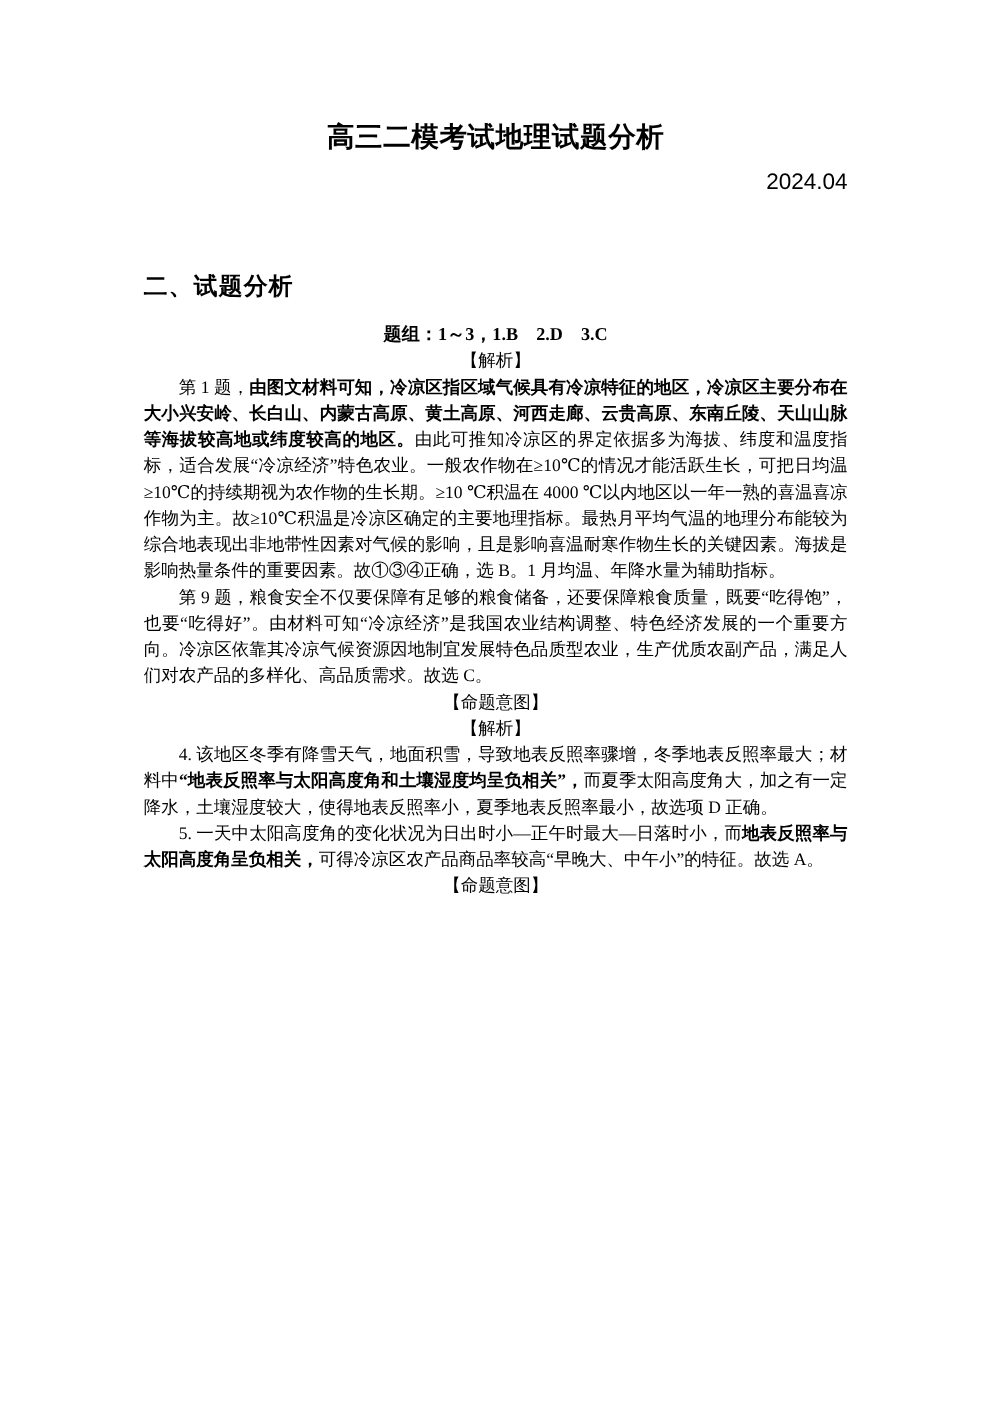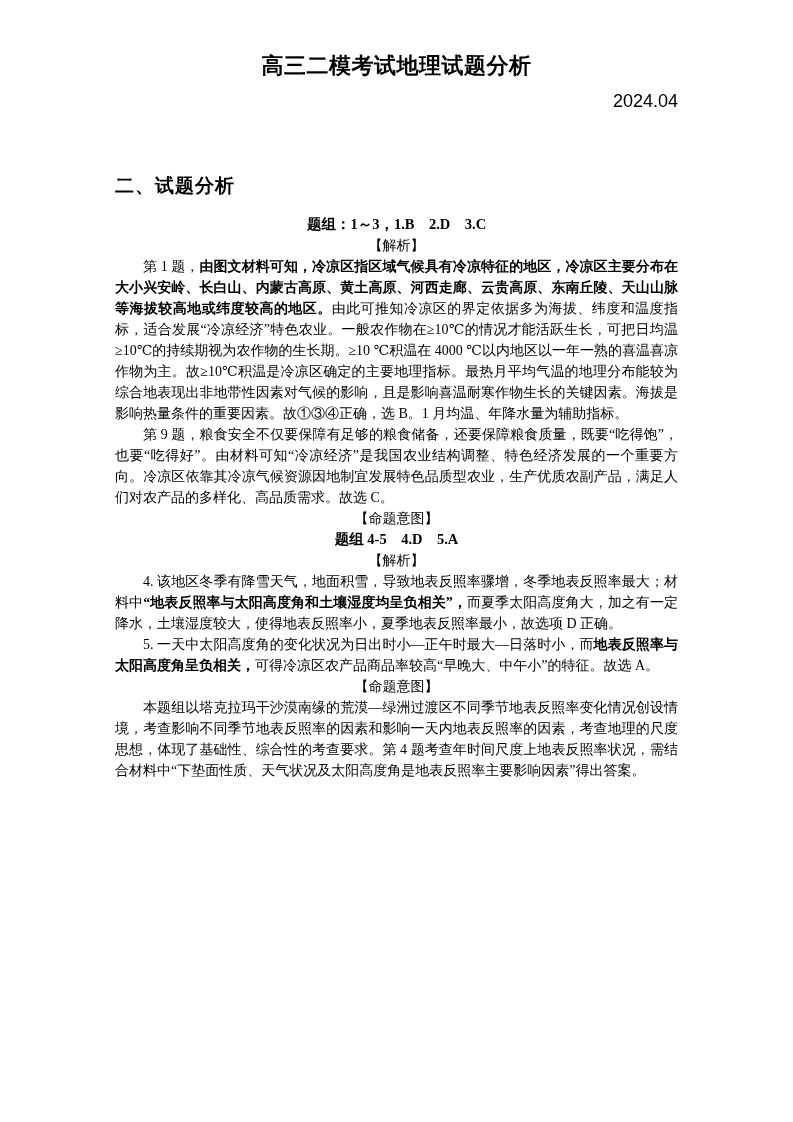--- a/index.html
+++ b/index.html
@@ -5,21 +5,21 @@
   html, body {
     margin: 0;
     padding: 0;
     background: #ffffff;
   }
   .page {
     position: relative;
     width: 793px;
     height: 1122px;
     box-sizing: border-box;
-    padding: 53px 115px 0 115px;
+    padding: 97px 115px 0 115px;
     background: #ffffff;
     color: #000000;
     font-family: "Liberation Serif", "DejaVu Serif", serif;
     overflow: hidden;
   }
   .title {
     text-align: center;
     font-family: "Liberation Sans", "DejaVu Sans", sans-serif;
     font-weight: 700;
     font-size: 22px;
@@ -75,26 +75,24 @@
     <p class="label">【解析】</p>
 
     <p class="para"><span>第 1 题，</span><b>由图文材料可知，冷凉区指区域气候具有冷凉特征的地区，冷凉区主要分布在大小兴安岭、长白山、内蒙古高原、黄土高原、河西走廊、云贵高原、东南丘陵、天山山脉等海拔较高地或纬度较高的地区。</b><span>由此可推知冷凉区的界定依据多为海拔、纬度和温度指标，适合发展“冷凉经济”特色农业。一般农作物在≥10℃的情况才能活跃生长，可把日均温≥10℃的持续期视为农作物的生长期。≥10 ℃积温在 4000 ℃以内地区以一年一熟的喜温喜凉作物为主。故≥10℃积温是冷凉区确定的主要地理指标。最热月平均气温的地理分布能较为综合地表现出非地带性因素对气候的影响，且是影响喜温耐寒作物生长的关键因素。海拔是影响热量条件的重要因素。故①③④正确，选 B。1 月均温、年降水量为辅助指标。</span></p>
 
 
     <p class="para">第 9 题，粮食安全不仅要保障有足够的粮食储备，还要保障粮食质量，既要“吃得饱”，也要“吃得好”。由材料可知“冷凉经济”是我国农业结构调整、特色经济发展的一个重要方向。冷凉区依靠其冷凉气候资源因地制宜发展特色品质型农业，生产优质农副产品，满足人们对农产品的多样化、高品质需求。故选 C。</p>
 
     <p class="label">【命题意图】</p>
 
 
-    <p class="ghead">题组 4-5　4.D　5.A</p>
 
     <p class="label">【解析】</p>
 
     <p class="para"><span>4. 该地区冬季有降雪天气，地面积雪，导致地表反照率骤增，冬季地表反照率最大；材料中</span><b>“地表反照率与太阳高度角和土壤湿度均呈负相关”，</b><span>而夏季太阳高度角大，加之有一定降水，土壤湿度较大，使得地表反照率小，夏季地表反照率最小，故选项 D 正确。</span></p>
 
     <p class="para"><span>5. 一天中太阳高度角的变化状况为日出时小—正午时最大—日落时小，而</span><b>地表反照率与太阳高度角呈负相关，</b><span>可得冷凉区农产品商品率较高“早晚大、中午小”的特征。故选 A。</span></p>
 
     <p class="label">【命题意图】</p>
 
-    <p class="para">本题组以塔克拉玛干沙漠南缘的荒漠—绿洲过渡区不同季节地表反照率变化情况创设情境，考查影响不同季节地表反照率的因素和影响一天内地表反照率的因素，考查地理的尺度思想，体现了基础性、综合性的考查要求。第 4 题考查年时间尺度上地表反照率状况，需结合材料中“下垫面性质、天气状况及太阳高度角是地表反照率主要影响因素”得出答案。</p>
 
   </div>
 </div>
 
 </body></html>

